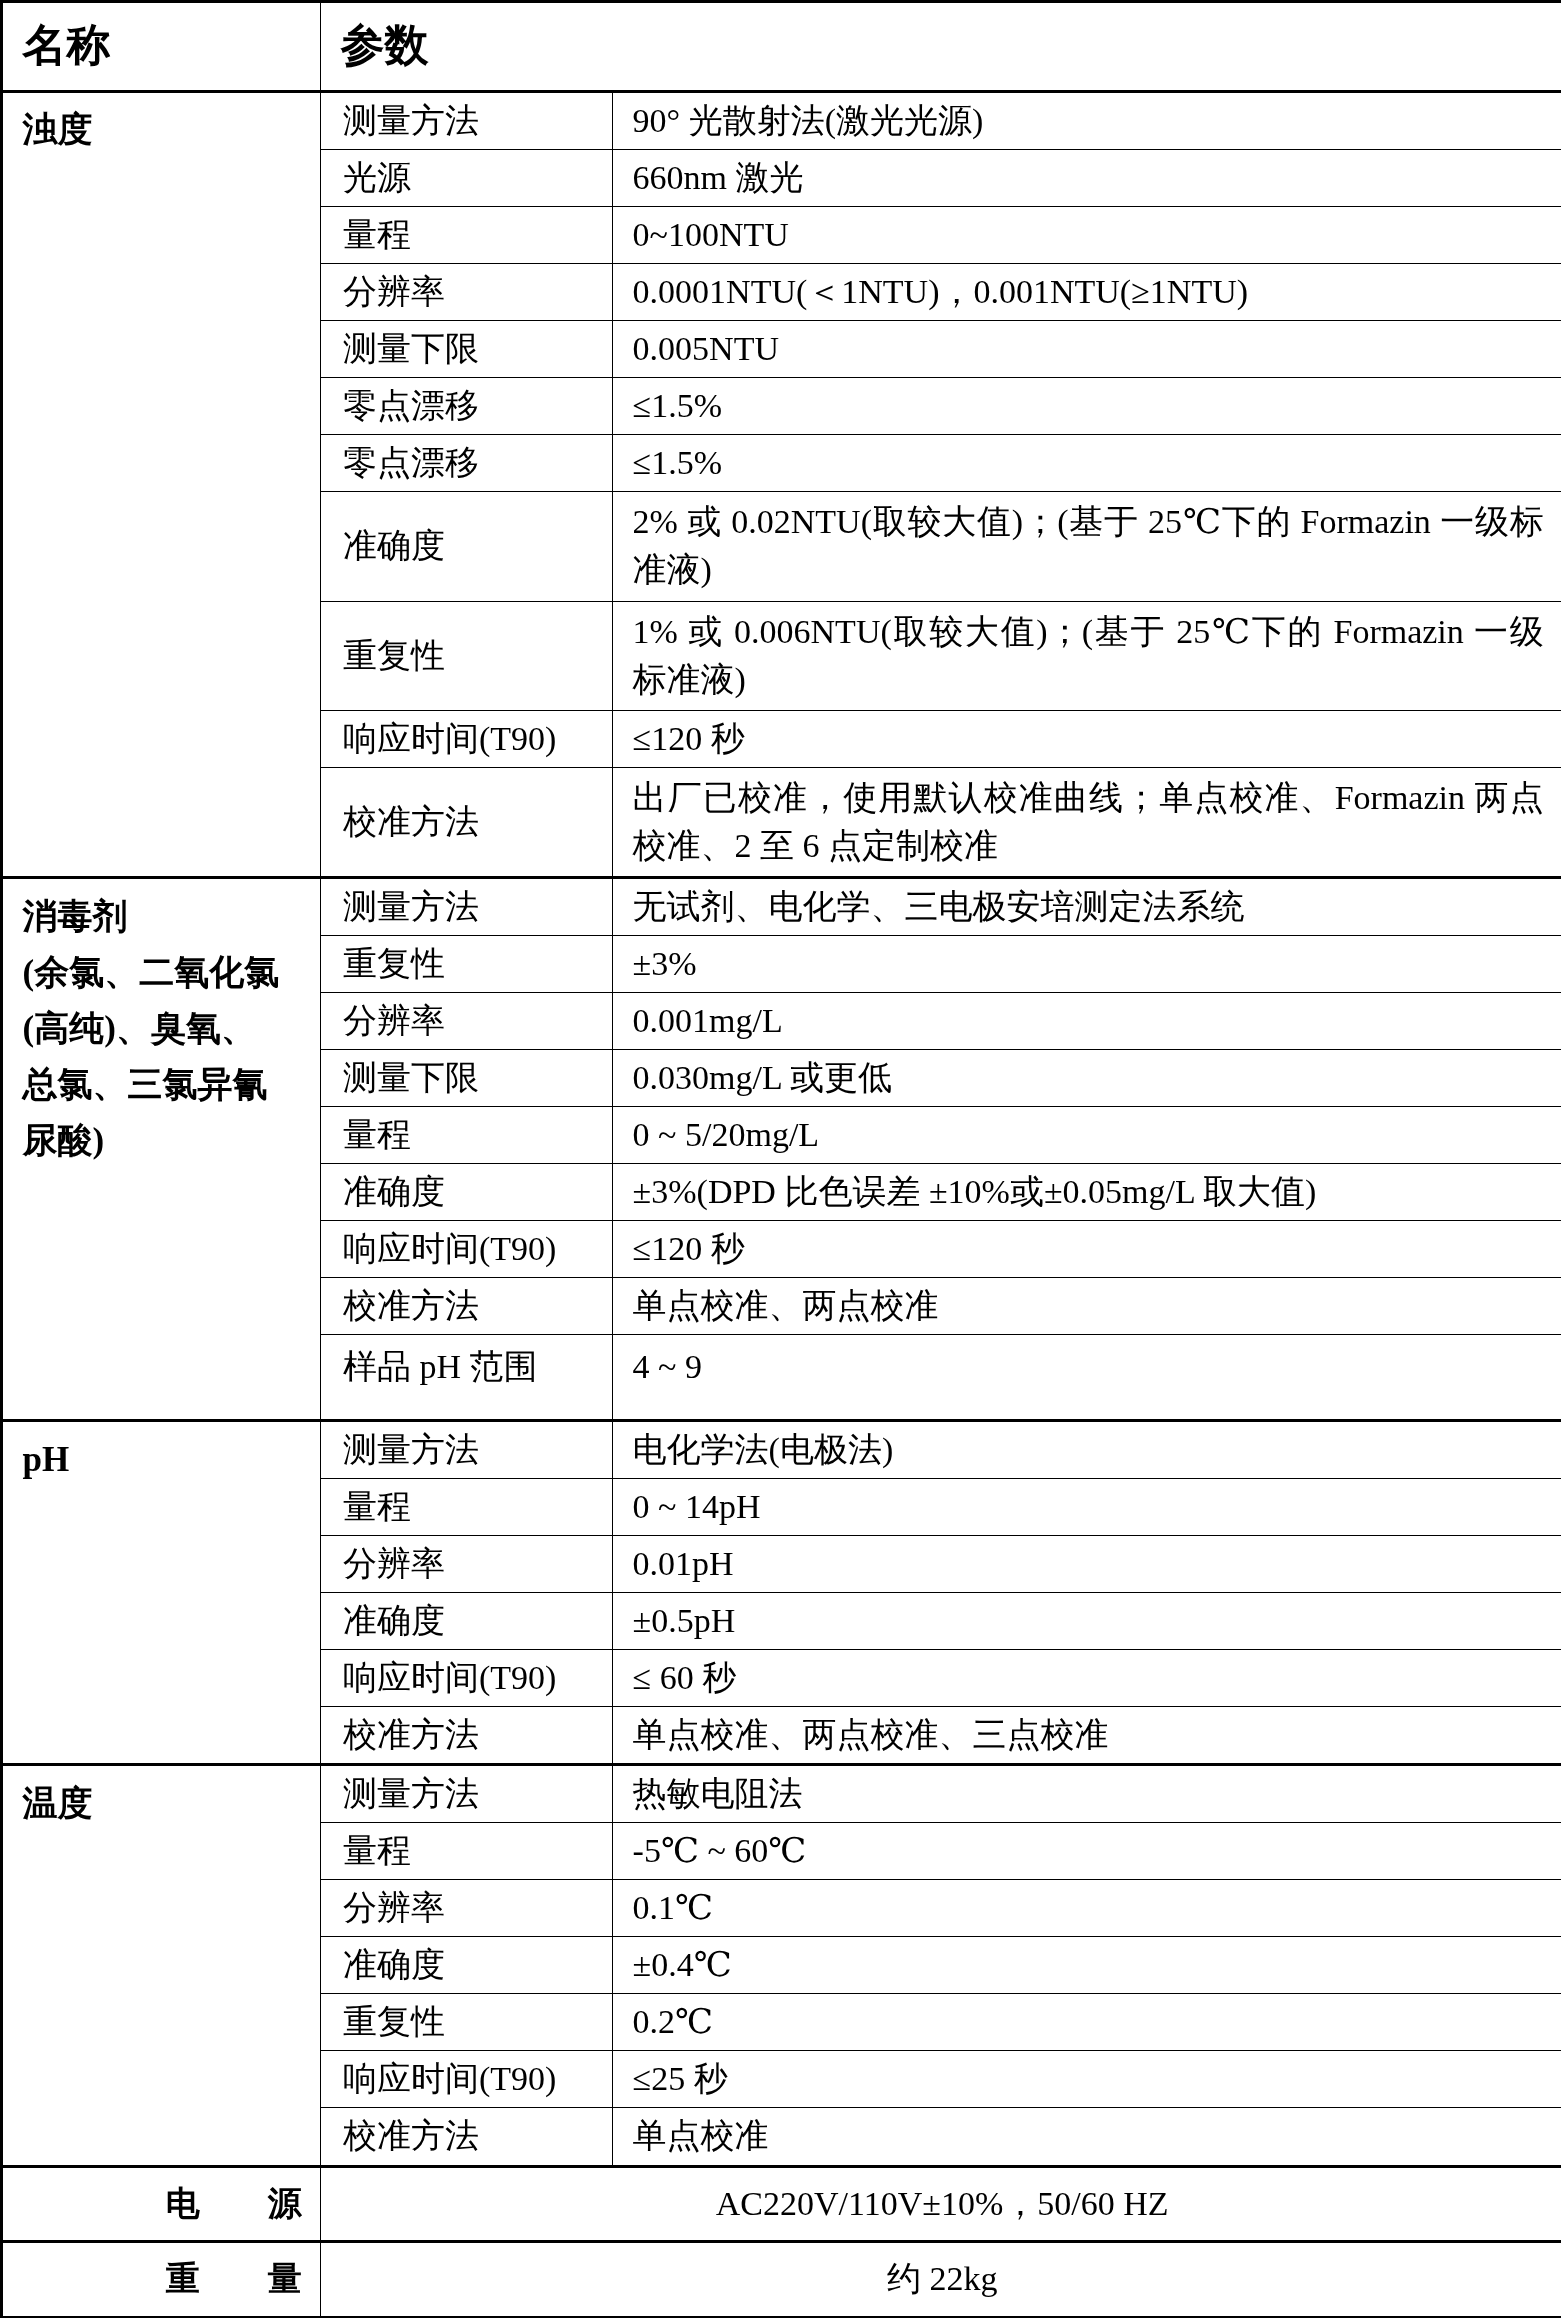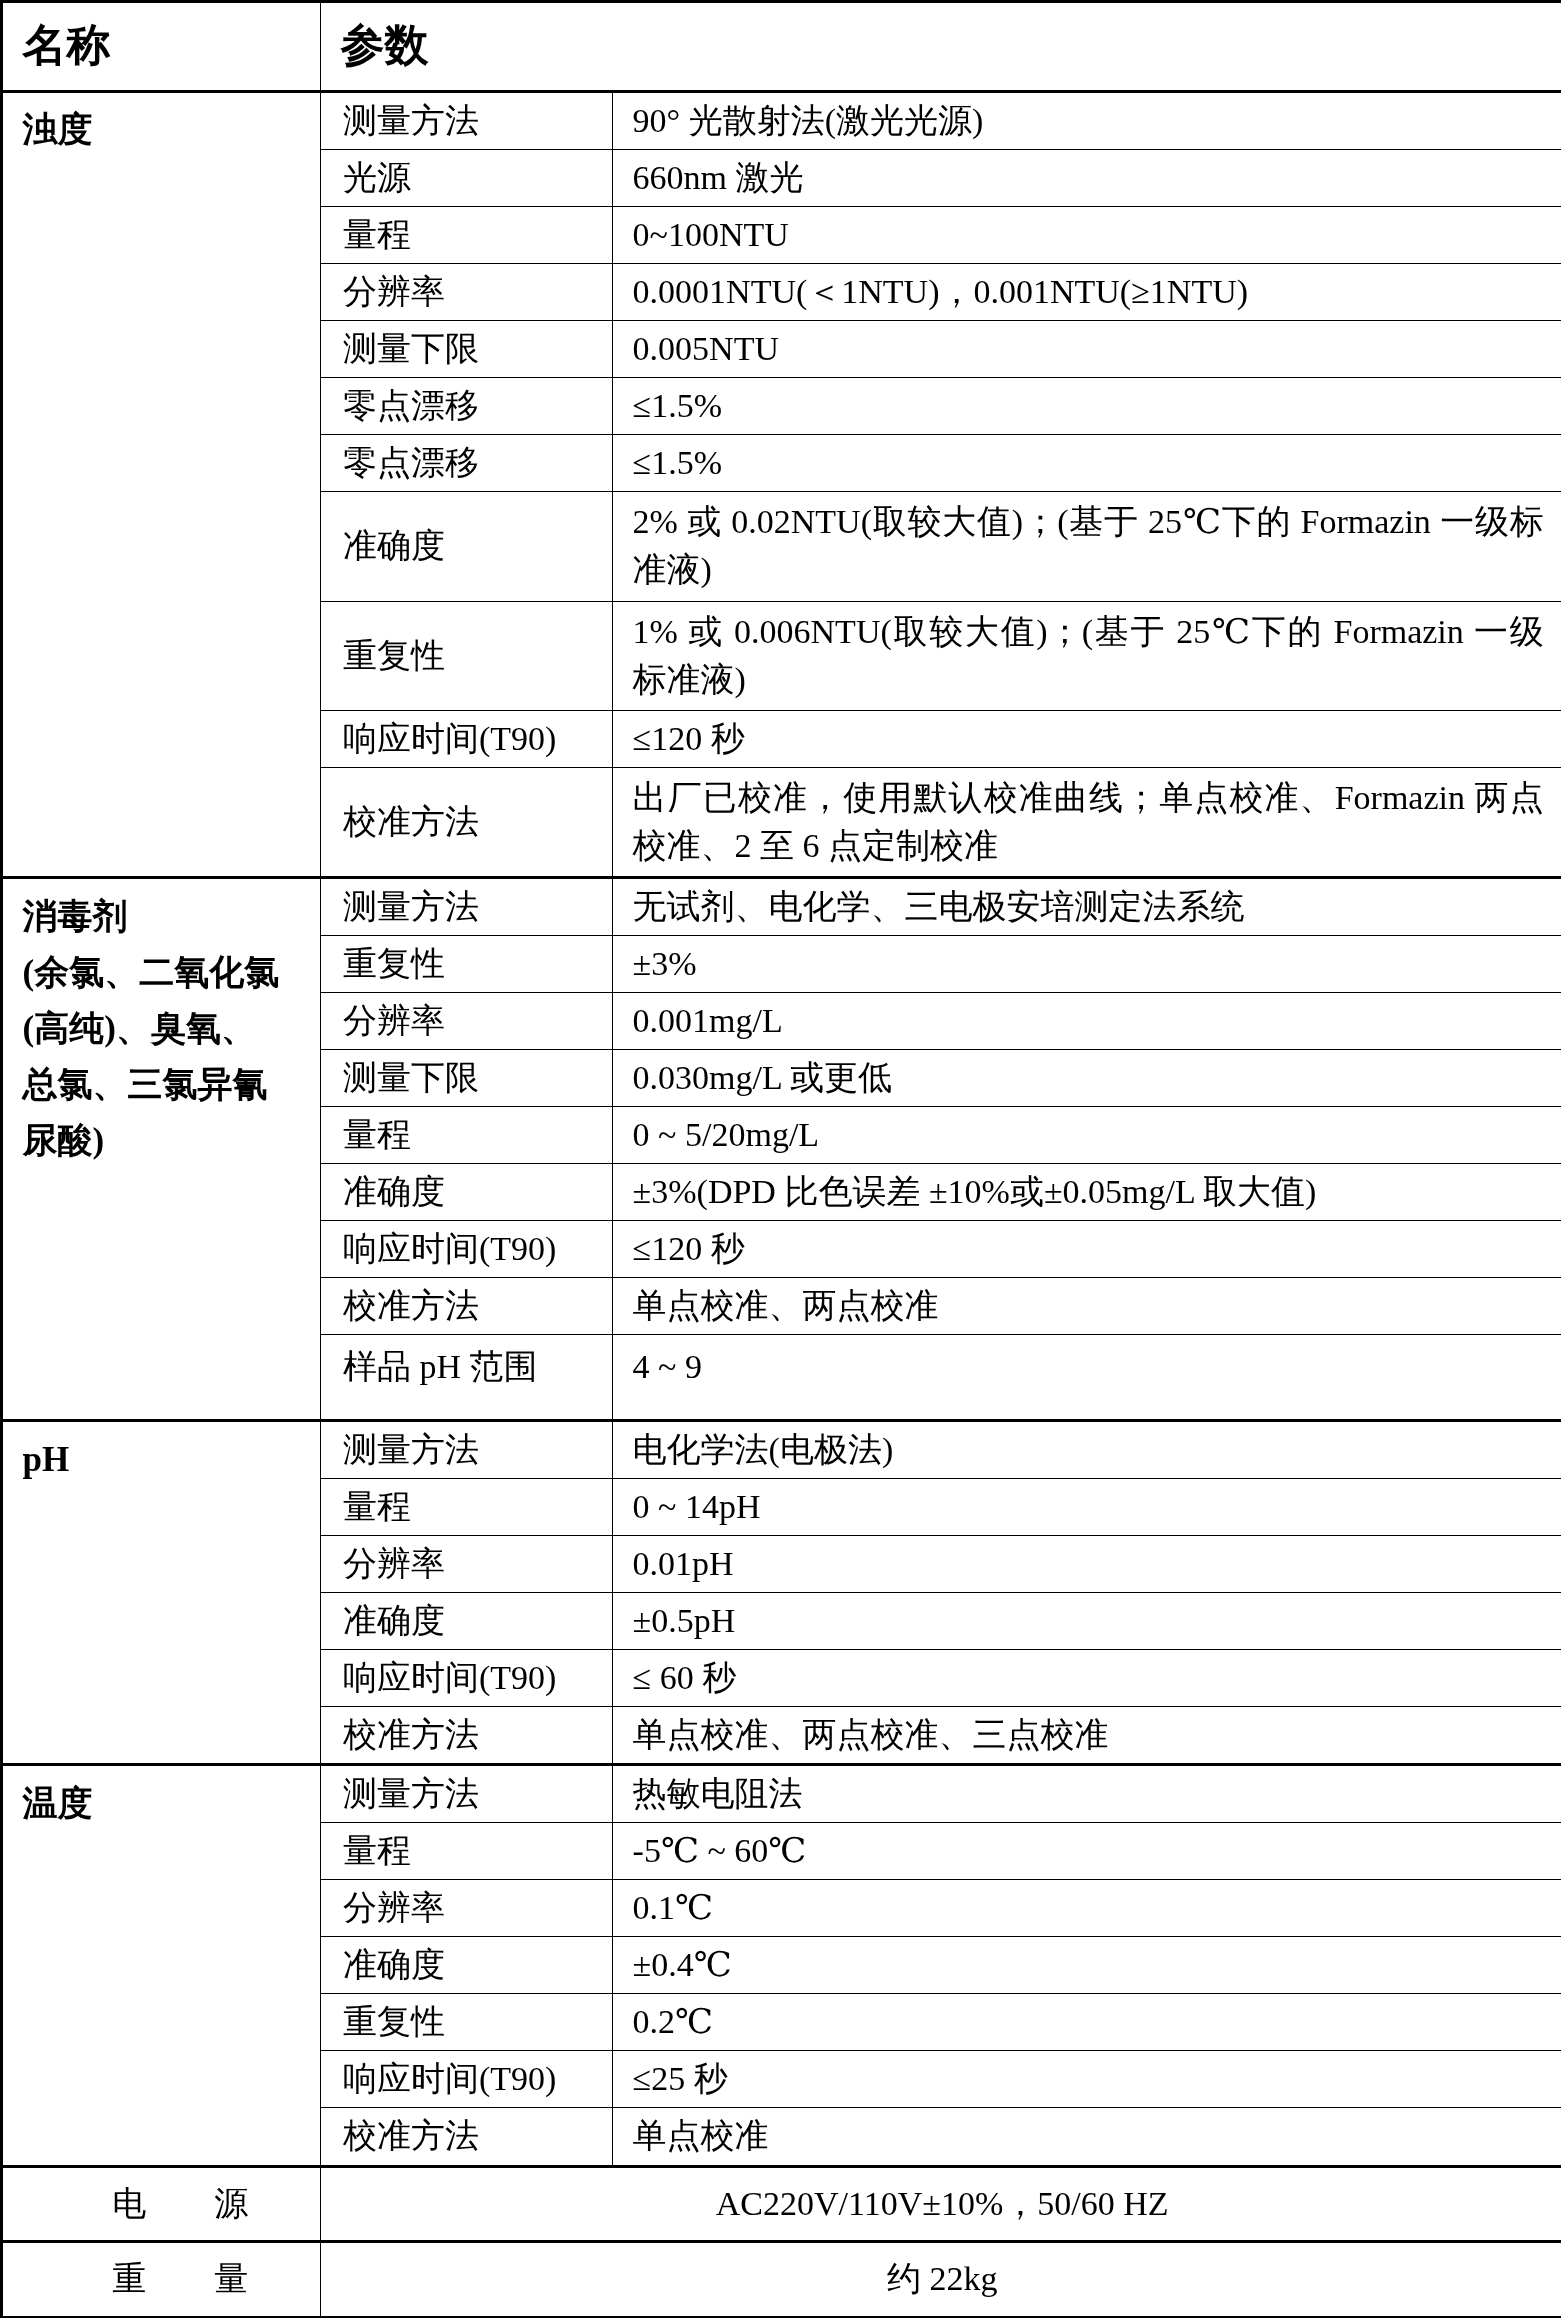--- a/index.html
+++ b/index.html
@@ -48,21 +48,21 @@
     padding-top: 9.8px;
     white-space: pre-line;
     line-height: 1.6;
     font-family: Liberation Serif, serif;
   }
   td.pl { padding-left: 22px; margin-top: 16px; }
   td.pv { padding-left: 19.6px; }
   td.just { text-align: justify; }
   tr.sec-top > td { border-top: 3.7px solid #000; }
   td.top { vertical-align: top; padding-top: 7.3px; }
-  td.fl { text-align: center; padding-left: 56px; }
+  td.fl { text-align: right; padding-left: 56px; font-weight: bold; }
   td.fv { text-align: center; }
 </style>
 </head>
 <body>
 
 <table class="spec">
   <colgroup>
       <col class="c1">
       <col class="c2">
       <col class="c3">

